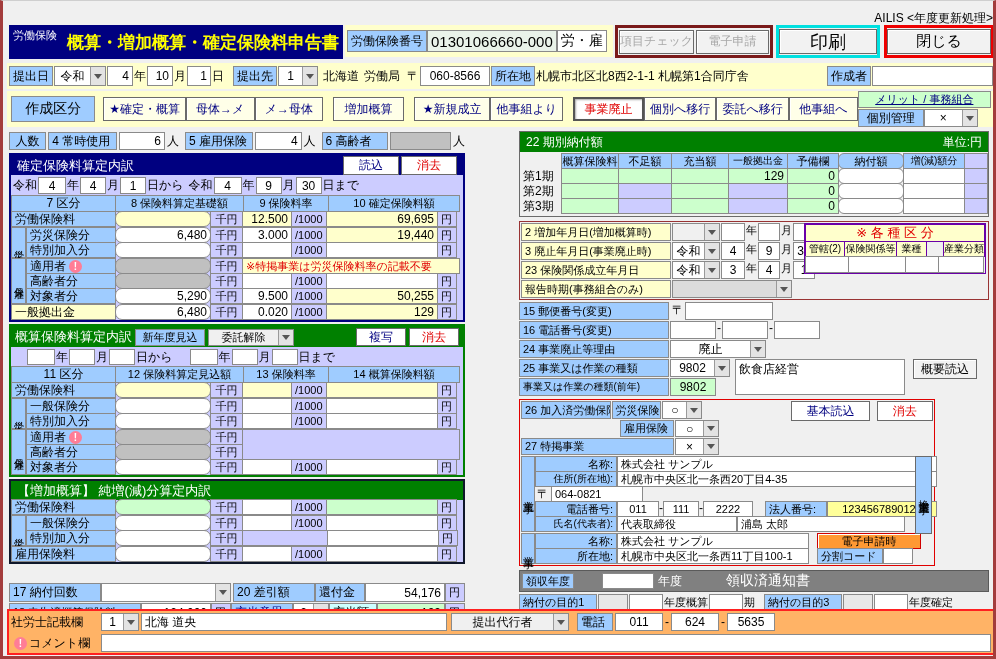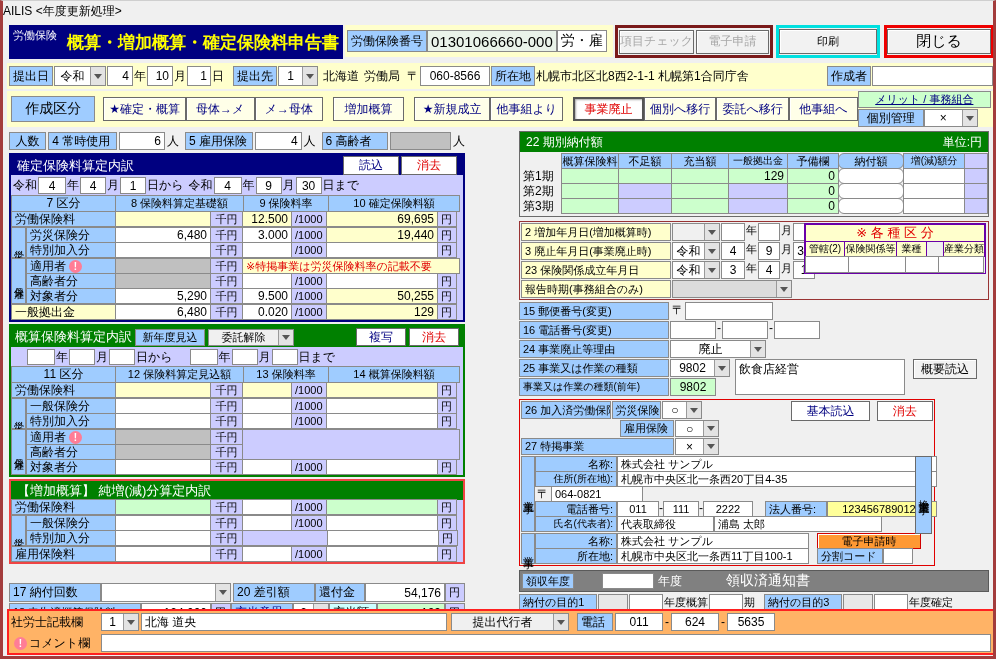--- a/index.html
+++ b/index.html
@@ -39,21 +39,21 @@
   .alert{width:13px;height:13px;min-width:13px;border-radius:50%;background:#ff7d96;color:#fff;font-weight:bold;
          display:inline-flex;align-items:center;justify-content:center;font-size:10px;margin-left:3px;}
   .grp{width:15px;background:#9fccff;border:1px solid #8a8a8a;box-sizing:border-box;display:flex;align-items:center;justify-content:center;
        font-size:10px;padding:0;}
   .band{display:flex;}
   .bandrows{flex:1;}
   .bandrows .r + .r{margin-top:-1px;}
   
   .t-lblfull{width:105px;}
   .t-lbl{width:90px;}
-  .t-base{width:96px;}
+  .t-base{width:96px;border-radius:7px;}
   .t-sen{width:33px;}
   .t-rate{width:50px;}
   .t-ru{width:36px;}
   .t-amt{width:112px;}
   .t-yen{width:20px;}
   .t-span{width:218px;}
   .t-span2{width:86px;}
   .h16{height:16px;}
   .h17{height:17px;}
   .h18{height:18px;}
@@ -63,37 +63,37 @@
   .k-c1{width:58px;}.k-c2{width:54px;}.k-c3{width:58px;}.k-c4{width:60px;}.k-c5{width:52px;}.k-c6{width:66px;border-radius:6px;}.k-c7{width:62px;}
   .k-f{flex:1;}
   .selbtn{background:#fff;border:2px solid #555;box-shadow:inset 1px 1px 2px #aaa;}
   .underline{text-decoration:underline;}
 </style>
 </head>
 <body>
 
 <div id="app">
 
-  <div class="abs" style="left:0;top:2px;width:100%;text-align:left;">AILIS &lt;年度更新処理&gt;</div>
+  <div class="abs" style="left:0;top:9px;width:100%;text-align:right;">AILIS &lt;年度更新処理&gt;</div>
 
   <div class="abs navybar" style="left:6px;top:24px;width:334px;height:34px;">
     <span class="abs" style="left:4px;top:3px;font-size:11px;">労働保険</span>
     <span class="abs" style="left:58px;top:6px;font-size:17px;font-weight:bold;color:#ffff00;">概算・増加概算・確定保険料申告書</span>
   </div>
   <div class="abs yw r" style="left:342px;top:24px;width:268px;height:32px;align-items:center;padding:0 2px;box-sizing:border-box;">
     <span class="c bl h20" style="height:22px;">労働保険番号</span>
     <span class="c h20" style="height:22px;background:#e9f2e9;font-size:15px;">01301066660-000</span>
     <span class="c wh h20" style="height:22px;font-size:14px;">労・雇</span>
   </div>
   <div class="abs r" style="left:612px;top:24px;width:158px;height:33px;border:3px solid #7a1a1a;background:#f0f0f0;align-items:center;gap:2px;padding:0 1px;">
     <span class="btn" style="flex:1;height:24px;color:#a8a8a8;">項目チェック</span>
     <span class="btn" style="flex:1;height:24px;color:#a8a8a8;">電子申請</span>
   </div>
   <div class="abs r" style="left:773px;top:24px;width:104px;height:33px;border:3px solid #00e0e0;background:#f0f0f0;align-items:center;">
-    <span class="btn" style="flex:1;height:25px;font-size:11px;">印刷</span>
+    <span class="btn" style="flex:1;height:25px;font-size:18px;">印刷</span>
   </div>
   <div class="abs r" style="left:881px;top:24px;width:110px;height:33px;border:3px solid #ee0000;background:#f0f0f0;align-items:center;">
     <span class="btn" style="flex:1;height:25px;font-size:15px;">閉じる</span>
   </div>
 
   <div class="abs yw r" style="left:4px;top:62px;width:988px;height:26px;align-items:center;padding:0 2px;gap:1px;">
     <span class="c bl h20">提出日</span>
     <span class="combo h20" style="width:52px;">
         <span class="cv">令和</span>
         <span class="ca">
@@ -359,21 +359,21 @@
             <span class="c lv h16 t-sen ctr f11">千円</span>
             <span class="c wh h16 t-rate num"></span>
             <span class="c lv h16 t-ru f11">/1000</span>
             <span class="c wh h16 t-amt num"></span>
             <span class="c lv h16 t-yen f11">円</span>
           </span>
         </span>
       </div>
     </div>
 
-    <div class="tbl" style="border:2px solid #ef4444;margin-top:2px;background:#ccccff;">
+    <div class="tbl" style="border:2px solid #0f172a;margin-top:2px;background:#ccccff;">
       <div class="greenbar r" style="height:19px;align-items:center;padding:0 6px;">
         <span style="font-size:13px;">【増加概算】 純増(減)分算定内訳</span>
       </div>
       <div class="r">
         <span class="c bl h16 t-lblfull">労働保険料</span>
         <span class="c gn h16 t-base num"></span>
         <span class="c lv h16 t-sen ctr f11">千円</span>
         <span class="c wh h16 t-rate num"></span>
         <span class="c lv h16 t-ru f11">/1000</span>
         <span class="c gn h16 t-amt num"></span>
@@ -669,21 +669,21 @@
             <span class="c wh f11 ctr" style="width:42px;">011</span>
             <span class="nb">-</span>
             <span class="c wh f11 ctr" style="width:36px;">111</span>
             <span class="nb">-</span>
             <span class="c wh f11 ctr" style="width:50px;">2222</span>
             <span class="c bl f11" style="width:62px;margin-left:12px;">法人番号:</span>
             <span class="c f11 ctr" style="width:110px;background:#ffff99;">1234567890123</span>
           </span>
           <span class="r" style="height:16px;">
             <span class="c bl f10 num" style="width:82px;">氏名(代表者):</span>
-            <span class="c wh f11" style="width:97px;">代表取締役</span>
+            <span class="c wh f11" style="width:120px;">代表取締役</span>
             <span class="c wh f11" style="width:168px;">浦島 太郎</span>
           </span>
         </span>
       </div>
       <div class="band" style="margin-top:1px;">
         <span class="grp vert bl" style="width:14px;font-size:11px;">事業</span>
         <span class="bandrows" style="flex:1;">
           <span class="r" style="height:16px;">
             <span class="c bl f11 num" style="width:82px;">名称:</span>
             <span class="c wh f11" style="width:192px;">株式会社 サンプル</span>

